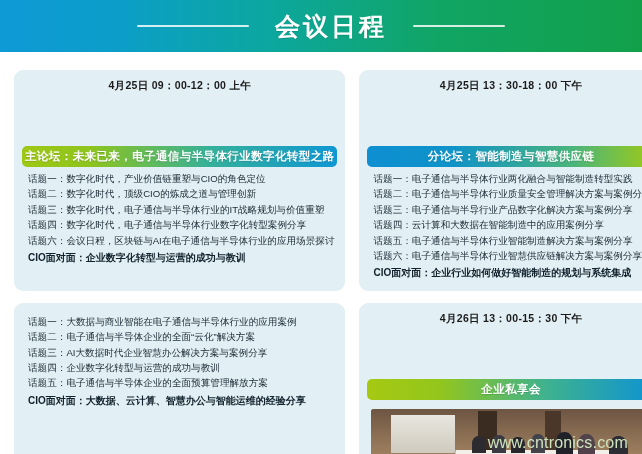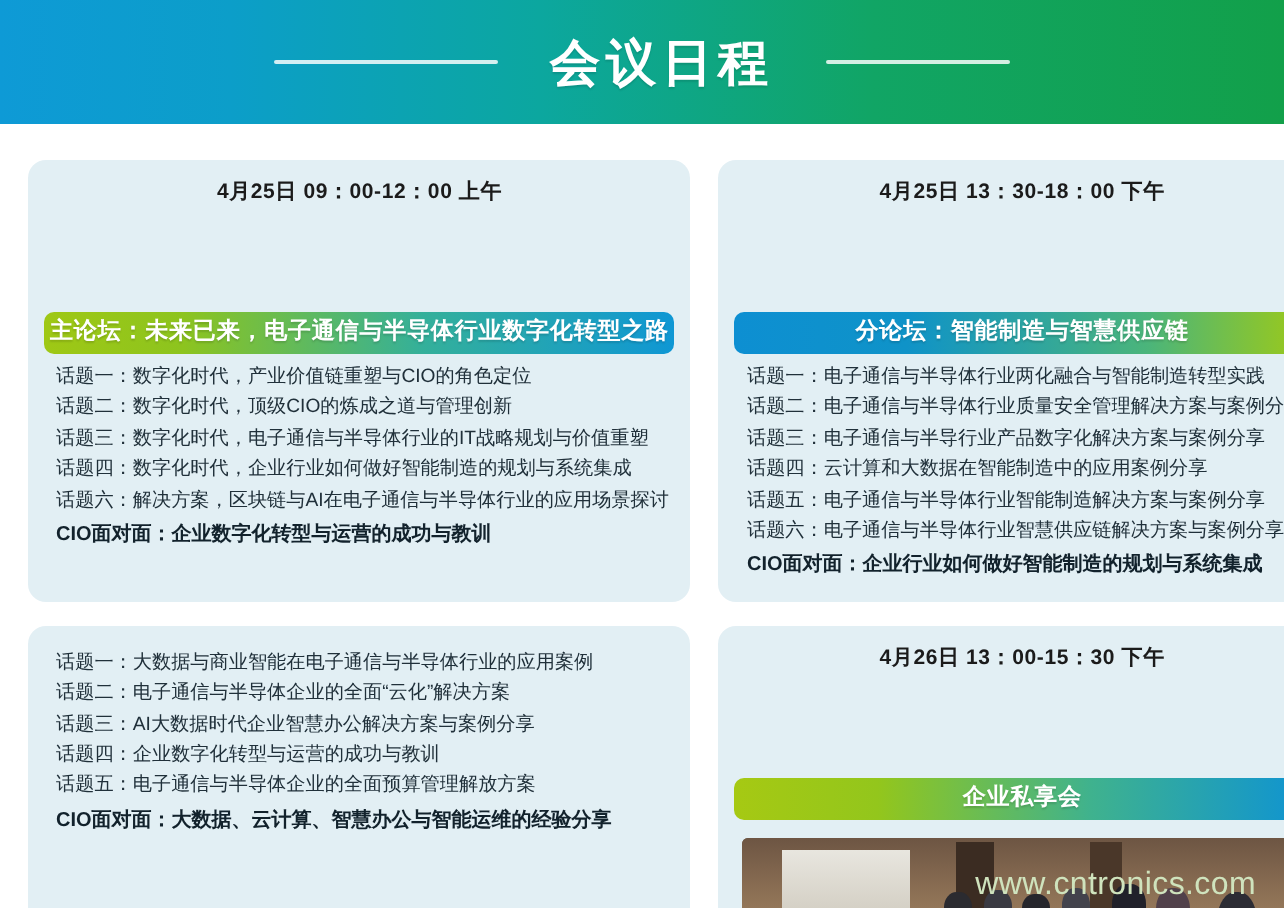--- a/index.html
+++ b/index.html
@@ -12,21 +12,21 @@
     background: #ffffff;
     font-family: "Liberation Sans", "DejaVu Sans", sans-serif;
     overflow: hidden;
     position: relative;
   }
 
   
   .banner {
     position: relative;
     width: 642px;
-    height: 62px;
+    height: 52px;
     background: linear-gradient(90deg, #0e9ad6 0%, #0c9ec9 18%, #0ca79f 42%, #11a565 68%, #12a04a 100%);
     display: flex;
     align-items: center;
     justify-content: center;
     box-sizing: border-box;
   }
   .banner-inner {
     display: flex;
     align-items: center;
     gap: 26px;
@@ -200,22 +200,22 @@
 <div class="sheet">
   <div class="grid">
 
     <div class="panel">
       <div class="panel-date">4月25日  09：00-12：00  上午</div>
       <div class="panel-badge badge-green-blue">主论坛：未来已来，电子通信与半导体行业数字化转型之路</div>
       <div class="topics">
         <div class="topic">话题一：数字化时代，产业价值链重塑与CIO的角色定位</div>
         <div class="topic">话题二：数字化时代，顶级CIO的炼成之道与管理创新</div>
         <div class="topic">话题三：数字化时代，电子通信与半导体行业的IT战略规划与价值重塑</div>
-        <div class="topic">话题四：数字化时代，企业行业如何做好智能制造的规划与系统集成</div>
-        <div class="topic">话题六：解决方案，区块链与AI在电子通信与半导体行业的应用场景探讨</div>
+        <div class="topic">话题四：数字化时代，电子通信与半导体行业数字化转型案例分享</div>
+        <div class="topic">话题六：会议日程，区块链与AI在电子通信与半导体行业的应用场景探讨</div>
         <div class="topic cio">CIO面对面：企业数字化转型与运营的成功与教训</div>
       </div>
     </div>
 
     <div class="panel">
       <div class="panel-date">4月25日  13：30-18：00  下午</div>
       <div class="panel-badge badge-blue-green">分论坛：智能制造与智慧供应链</div>
       <div class="topics">
         <div class="topic">话题一：电子通信与半导体行业两化融合与智能制造转型实践</div>
         <div class="topic">话题二：电子通信与半导体行业质量安全管理解决方案与案例分享</div>

